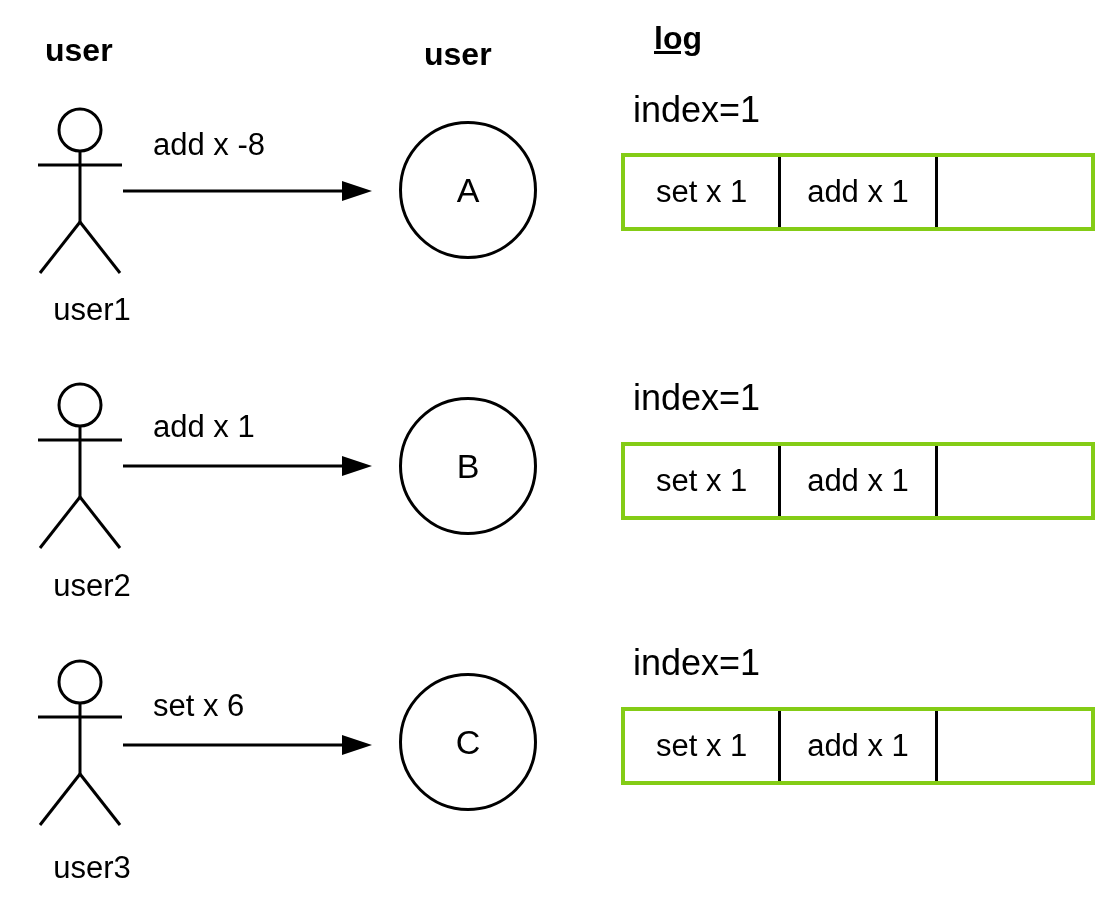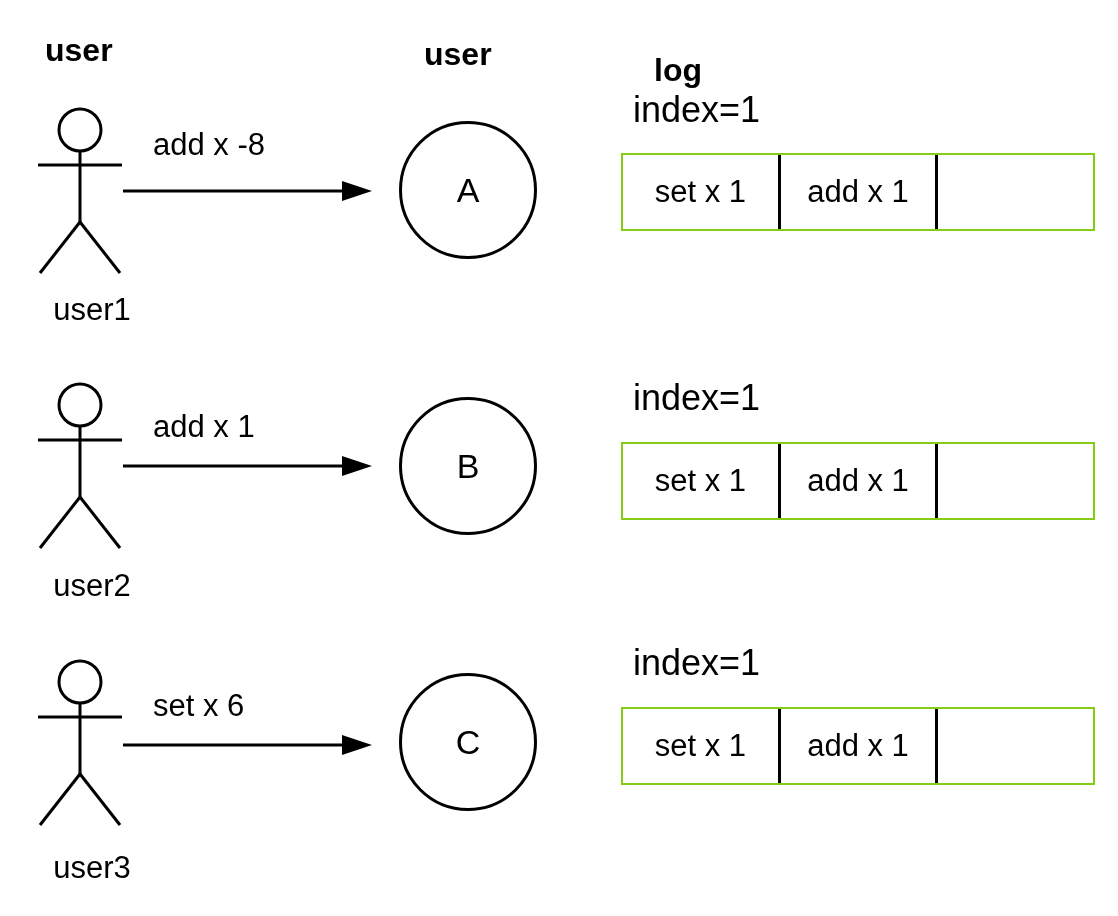--- a/index.html
+++ b/index.html
@@ -11,21 +11,21 @@
     color:#000000;
     overflow:hidden;
   }
   .hdr{
     position:absolute;
     font-size:32px;font-weight:bold;line-height:1.15;
     white-space:nowrap;
   }
   #hdr-user{left:45px;top:32px;}
   #hdr-node{left:424px;top:36px;}
-  #hdr-log{left:654px;top:52px;}
+  #hdr-log{left:654px;top:20px;text-decoration:underline;}
 
   
   .r0{--actor:105px;--user:292px;--msg:127px;--arrow:176px;--node:121px;--index:89px;--table:153px;}
   .r1{--actor:380px;--user:568px;--msg:409px;--arrow:451px;--node:397px;--index:377px;--table:442px;}
   .r2{--actor:657px;--user:850px;--msg:688px;--arrow:730px;--node:673px;--index:642px;--table:707px;}
 
   .actor{position:absolute;left:30px;top:var(--actor);width:100px;height:175px;}
   .user-label{
     position:absolute;left:42px;top:var(--user);width:100px;
     text-align:center;font-size:31px;line-height:1.15;white-space:nowrap;
@@ -42,21 +42,21 @@
     display:flex;align-items:center;justify-content:center;
     font-size:34px;background:#fff;
   }
   .index-label{
     position:absolute;left:633px;top:var(--index);
     font-size:36px;line-height:1.15;white-space:nowrap;
   }
   .logtable{
     position:absolute;left:621px;top:var(--table);
     width:474px;height:78px;box-sizing:border-box;
-    border:2px solid #84cc16;display:flex;background:#fff;
+    border:4px solid #84cc16;display:flex;background:#fff;
   }
   .logcell{
     flex:1;display:flex;align-items:center;justify-content:center;
     font-size:31px;white-space:nowrap;
   }
   .logcell.mid{border-left:3px solid #000;border-right:3px solid #000;}
   svg{display:block;}
 </style>
 </head>
 <body>

